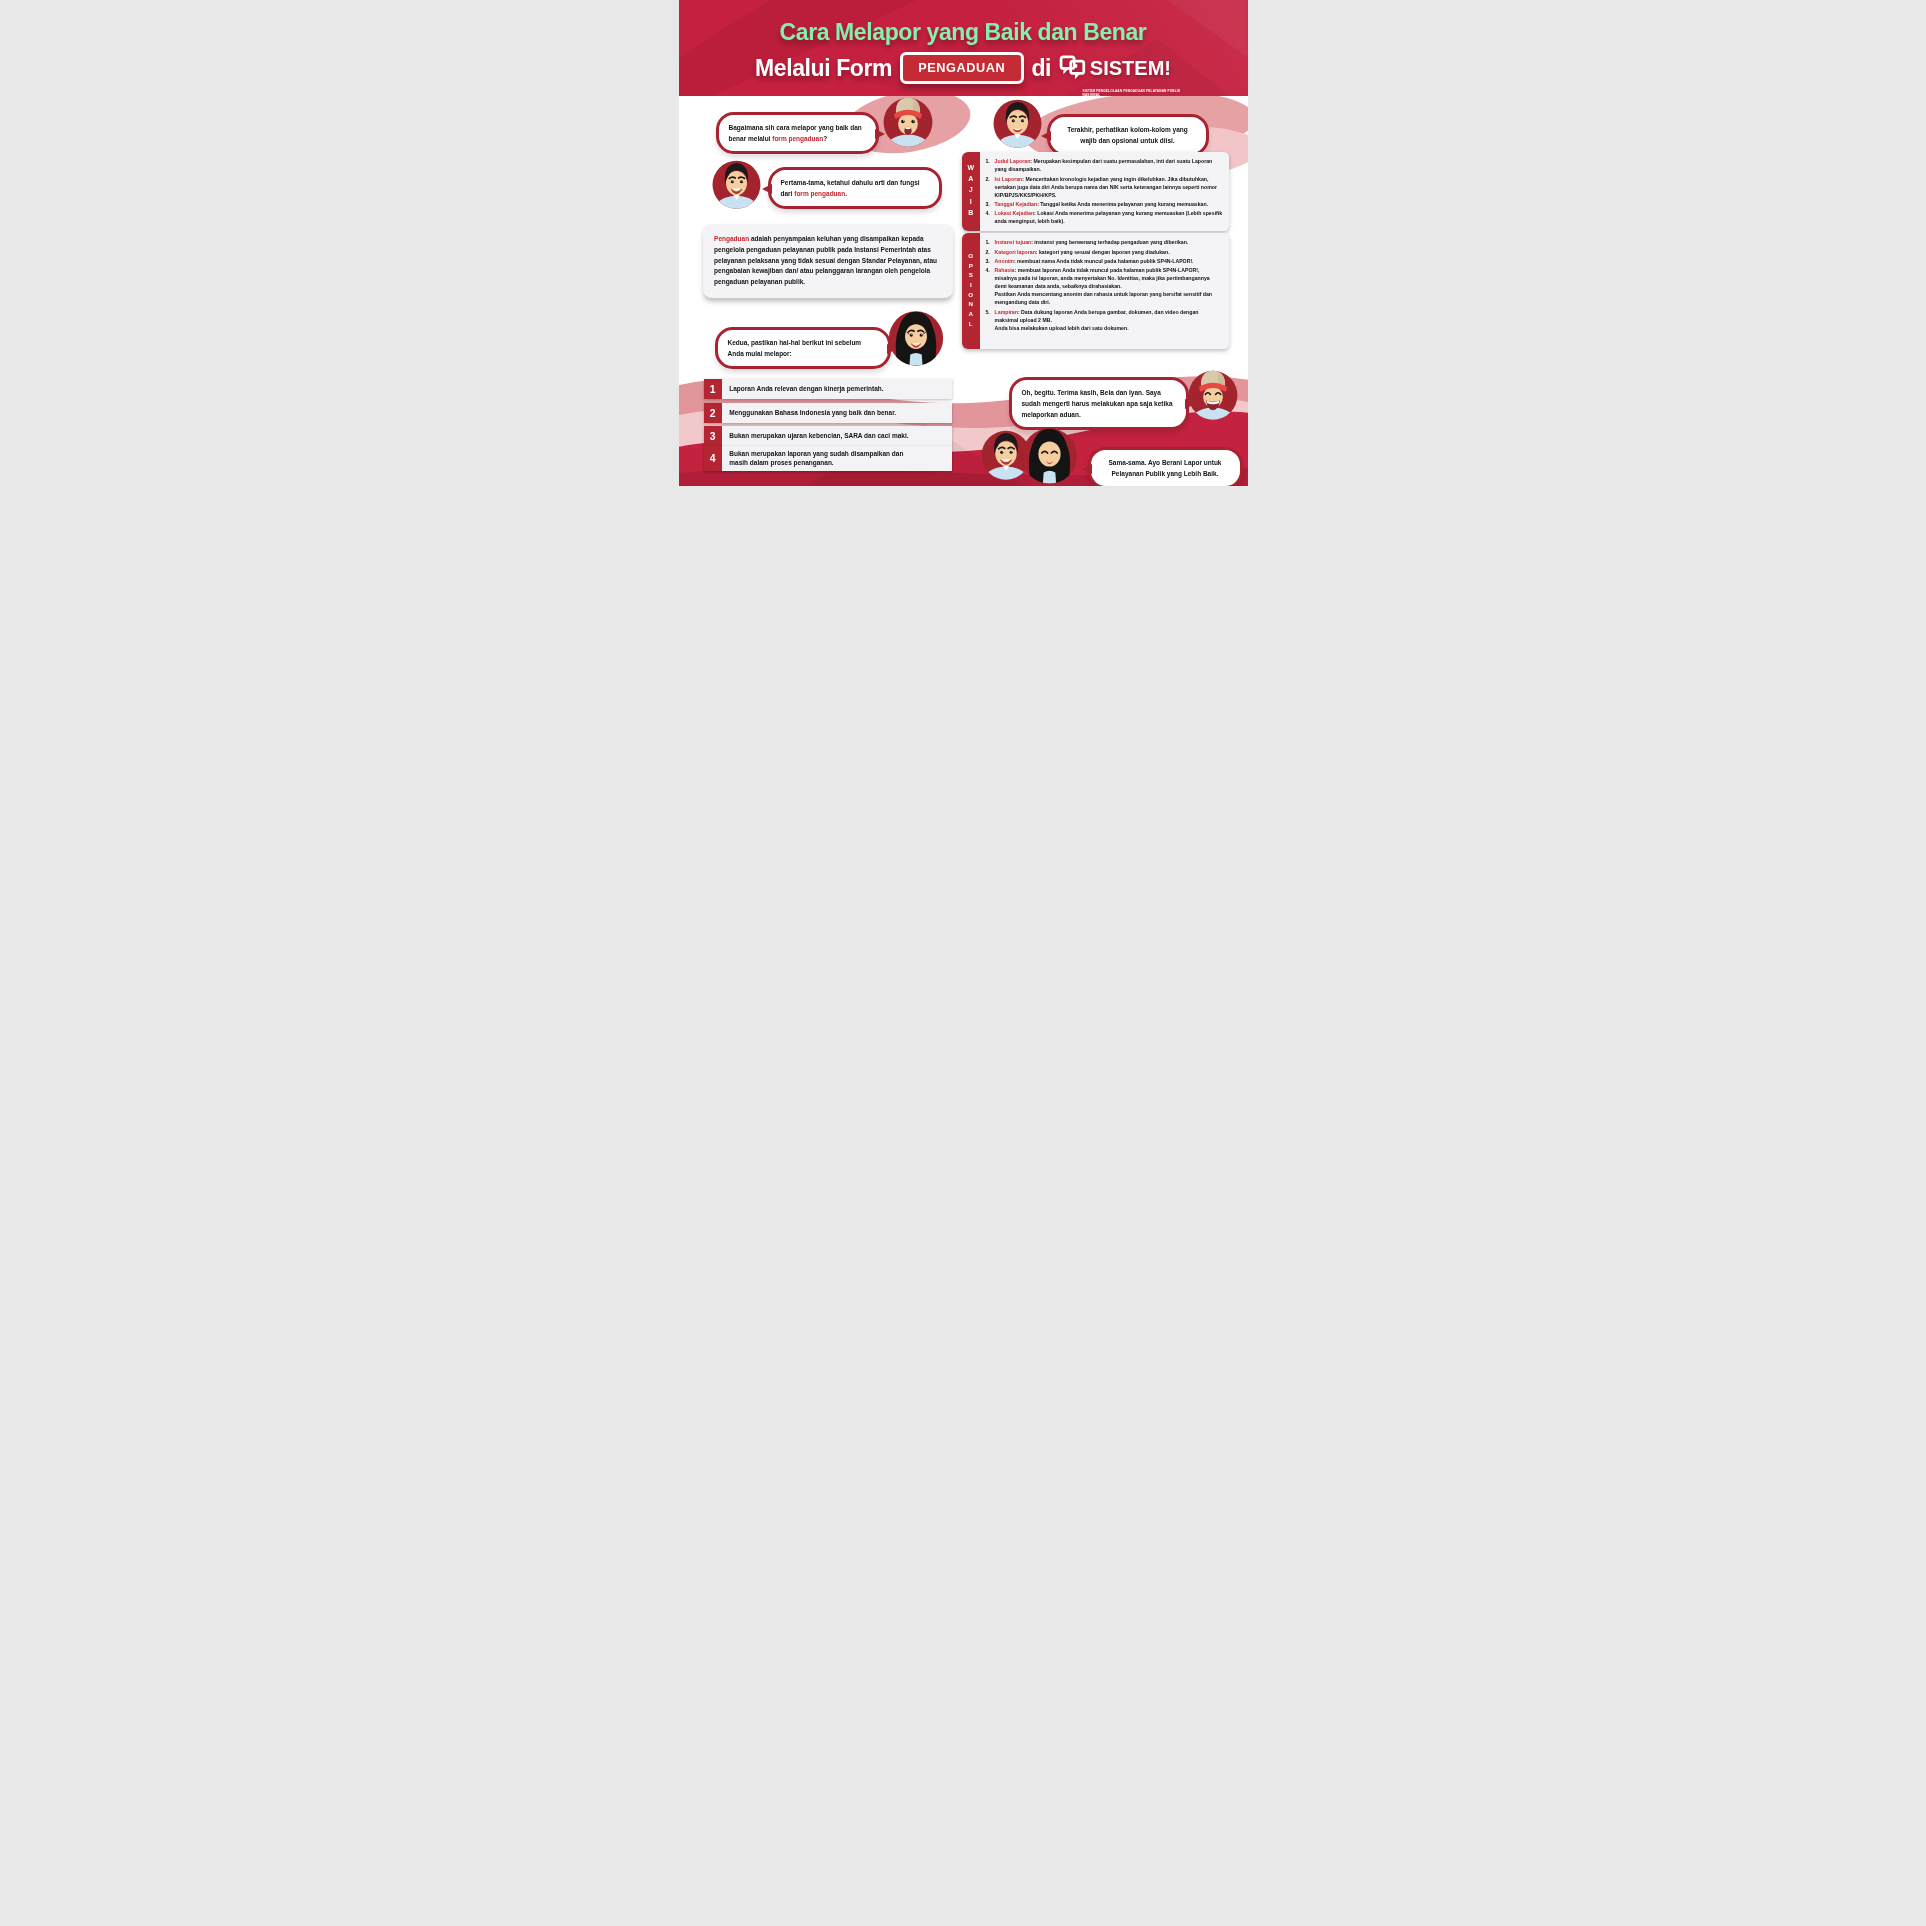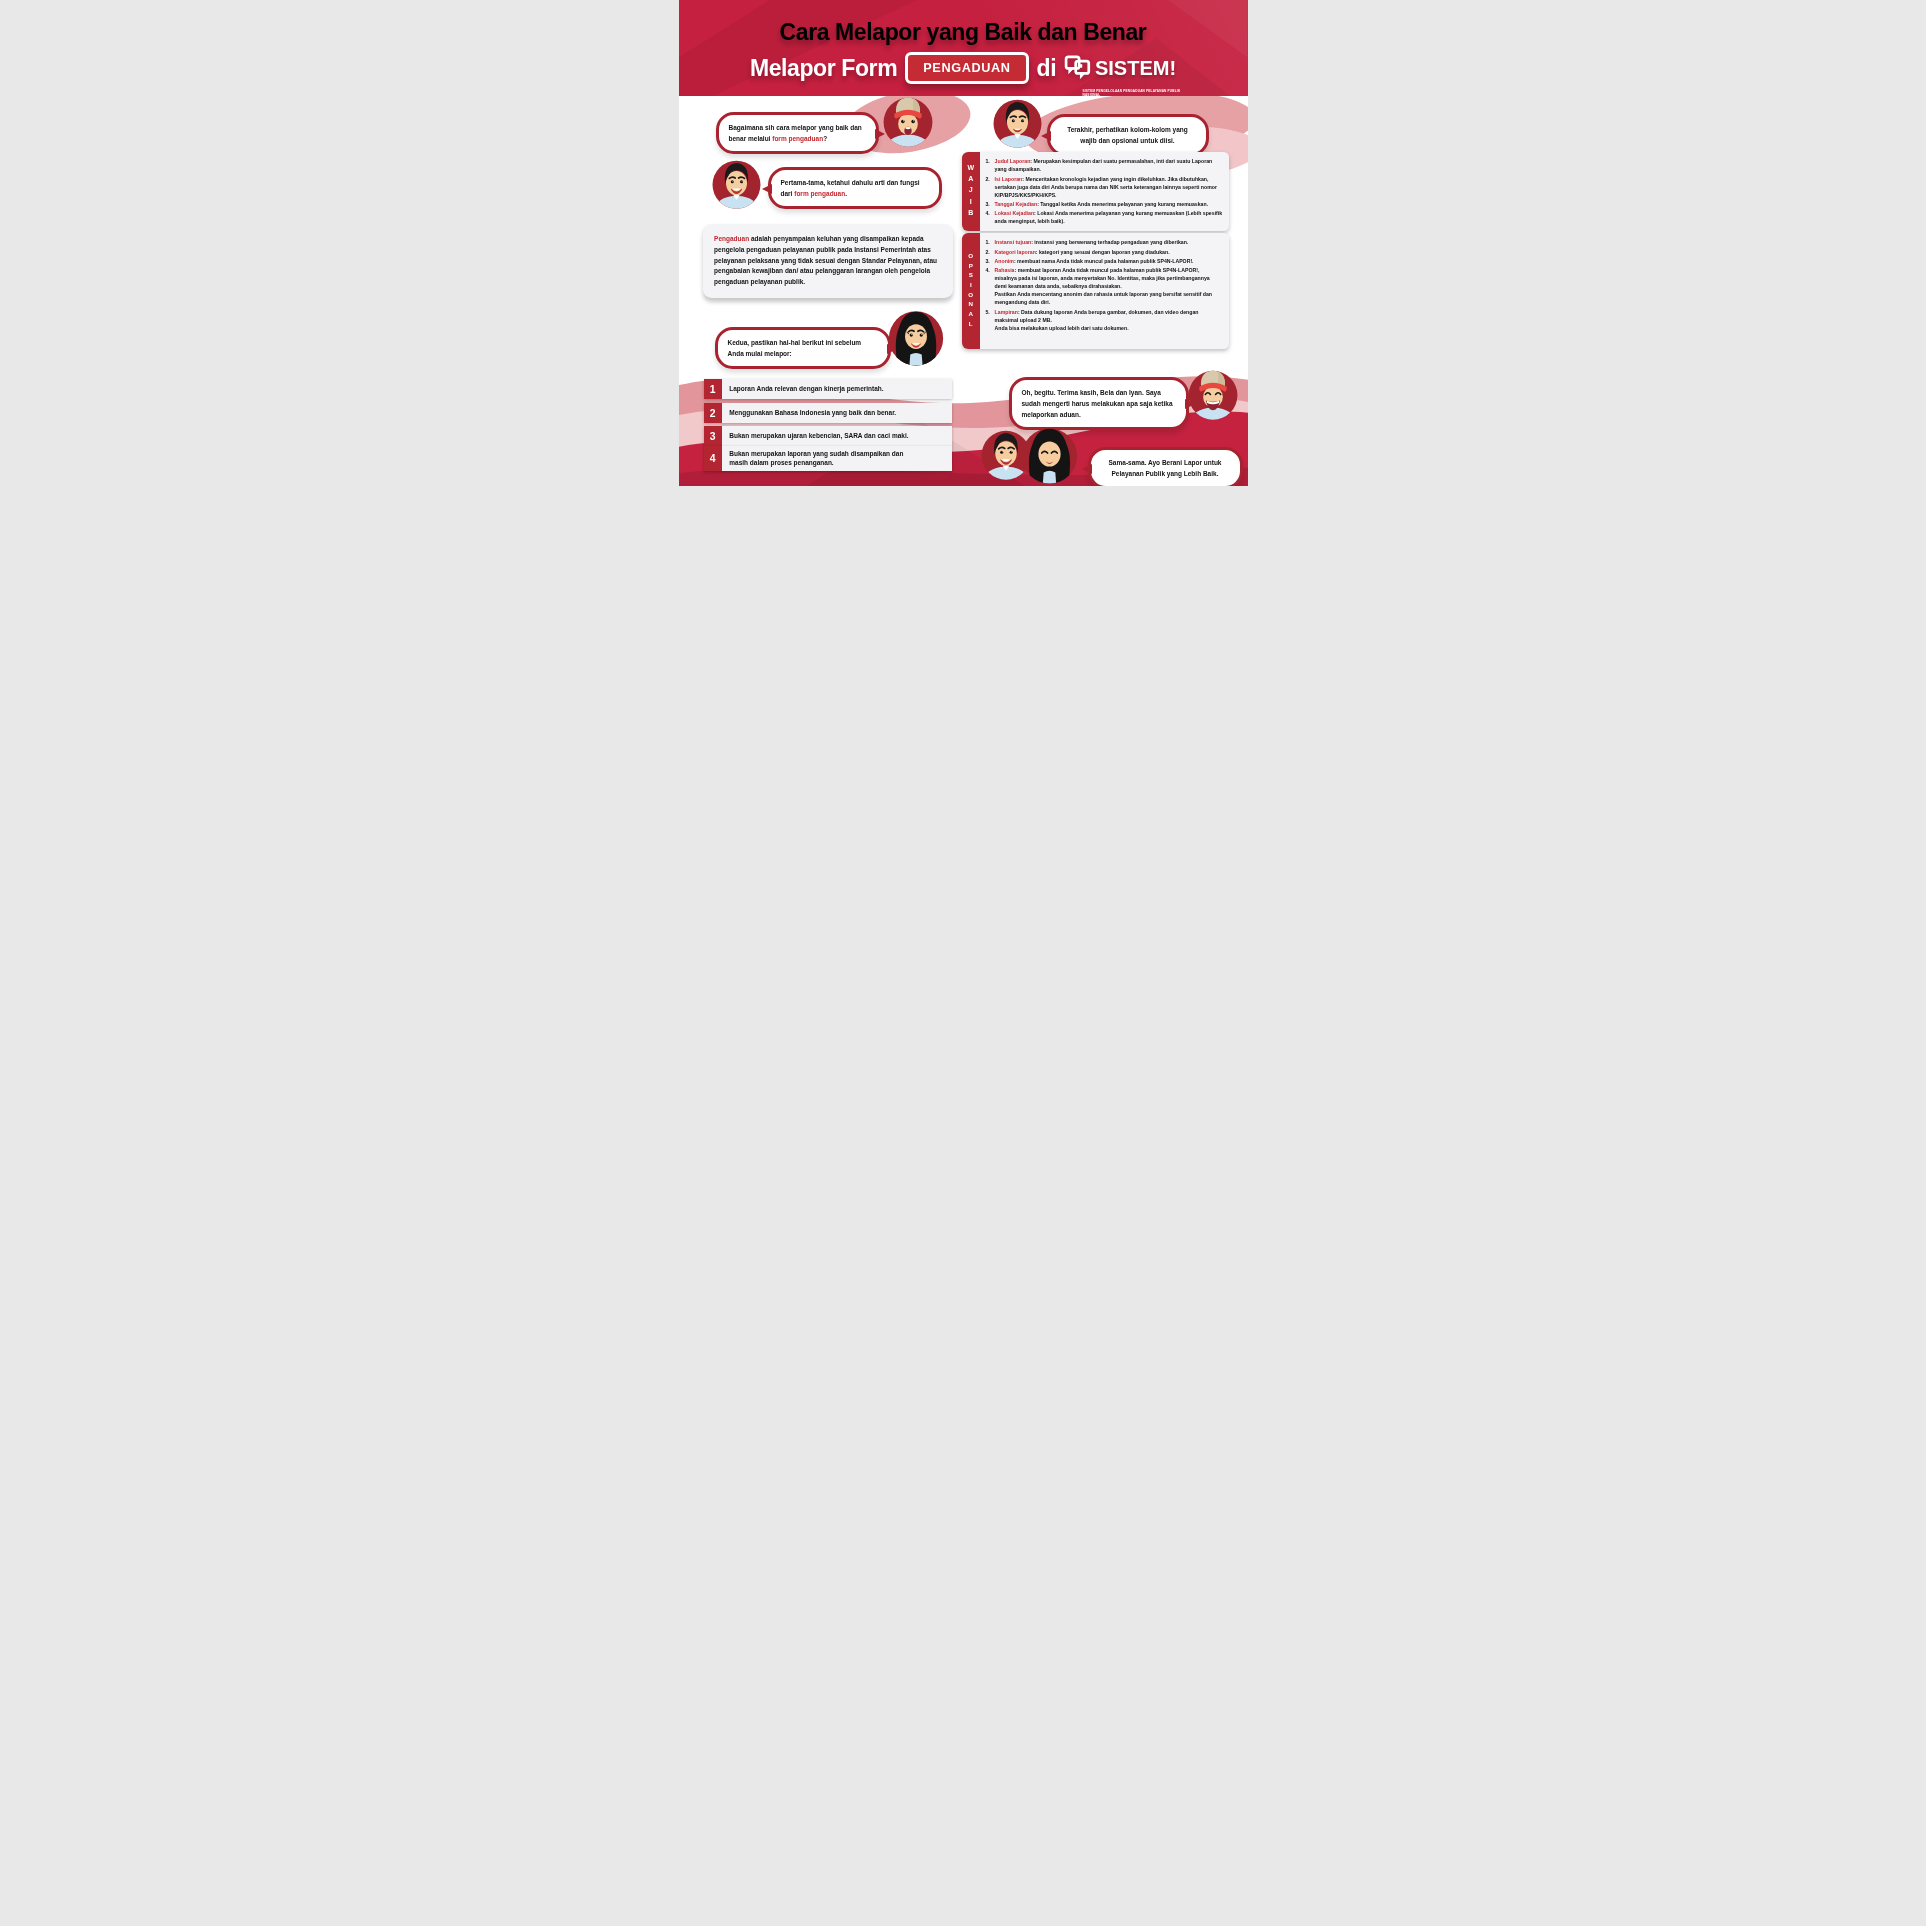--- a/index.html
+++ b/index.html
@@ -10,21 +10,21 @@
   }
   
   .header{position:absolute;left:0;top:0;width:100%;height:96px;background:#C5203F;z-index:2;}
   .facet{position:absolute;inset:0;}
   .facet.f1{background:linear-gradient(245deg, rgba(255,255,255,0.06), rgba(255,255,255,0) 45%);}
   .facet.f2{clip-path:polygon(16% 0, 42% 0, 6% 100%, 0 100%, 0 60%);background:rgba(0,0,0,0.05);}
   .facet.f3{clip-path:polygon(58% 0, 86% 0, 100% 60%, 100% 0);background:rgba(255,255,255,0.045);}
   .facet.f4{clip-path:polygon(68% 100%, 84% 40%, 97% 100%);background:rgba(0,0,0,0.045);}
   .title1{
     position:absolute;top:18.5px;left:0;width:100%;text-align:center;
-    color:#000000;font-size:23px;font-weight:700;letter-spacing:-0.4px;
+    color:#86efac;font-size:23px;font-weight:700;letter-spacing:-0.4px;
     text-shadow:0 3.5px 5.4px rgba(0,0,0,0.30);
   }
   .title-row{
     position:absolute;top:52px;left:0;width:100%;
     display:flex;justify-content:center;align-items:center;gap:7.7px;
     color:#fff;font-size:23px;font-weight:700;letter-spacing:-0.4px;
     text-shadow:0 3.5px 5.4px rgba(0,0,0,0.30);
   }
   .badge{
     display:inline-block;background:#C42B34;border:3.1px solid #ffffff;border-radius:6.2px;
@@ -116,21 +116,21 @@
     <path d="M0,306 C420,266 860,346 1477,292 L1477,340 L0,340 Z" fill="rgba(0,0,0,0.10)"></path>
   </svg>
 
   <div class="header">
     <div class="facet f1"></div>
     <div class="facet f2"></div>
     <div class="facet f3"></div>
     <div class="facet f4"></div>
     <div class="title1">Cara Melapor yang Baik dan Benar</div>
     <div class="title-row">
-      <span>Melapor Form</span>
+      <span>Melalui Form</span>
       <span class="badge"><span>PENGADUAN</span></span>
       <span>di</span>
       <span class="logo">
         <svg width="28" height="25.4" viewBox="0 0 72 66">
           <rect x="5" y="5" width="34" height="30" rx="6" fill="none" stroke="#ffffff" stroke-width="7"></rect>
           <path d="M11,33 L11,50 L27,33 Z" fill="#ffffff"></path>
           <rect x="30" y="16" width="34" height="32" rx="6" fill="none" stroke="#ffffff" stroke-width="7"></rect>
           <rect x="38" y="24" width="9" height="9" fill="#ffffff"></rect>
           <path d="M41,47 L41,63 L56,47 Z" fill="#ffffff"></path>
         </svg>

